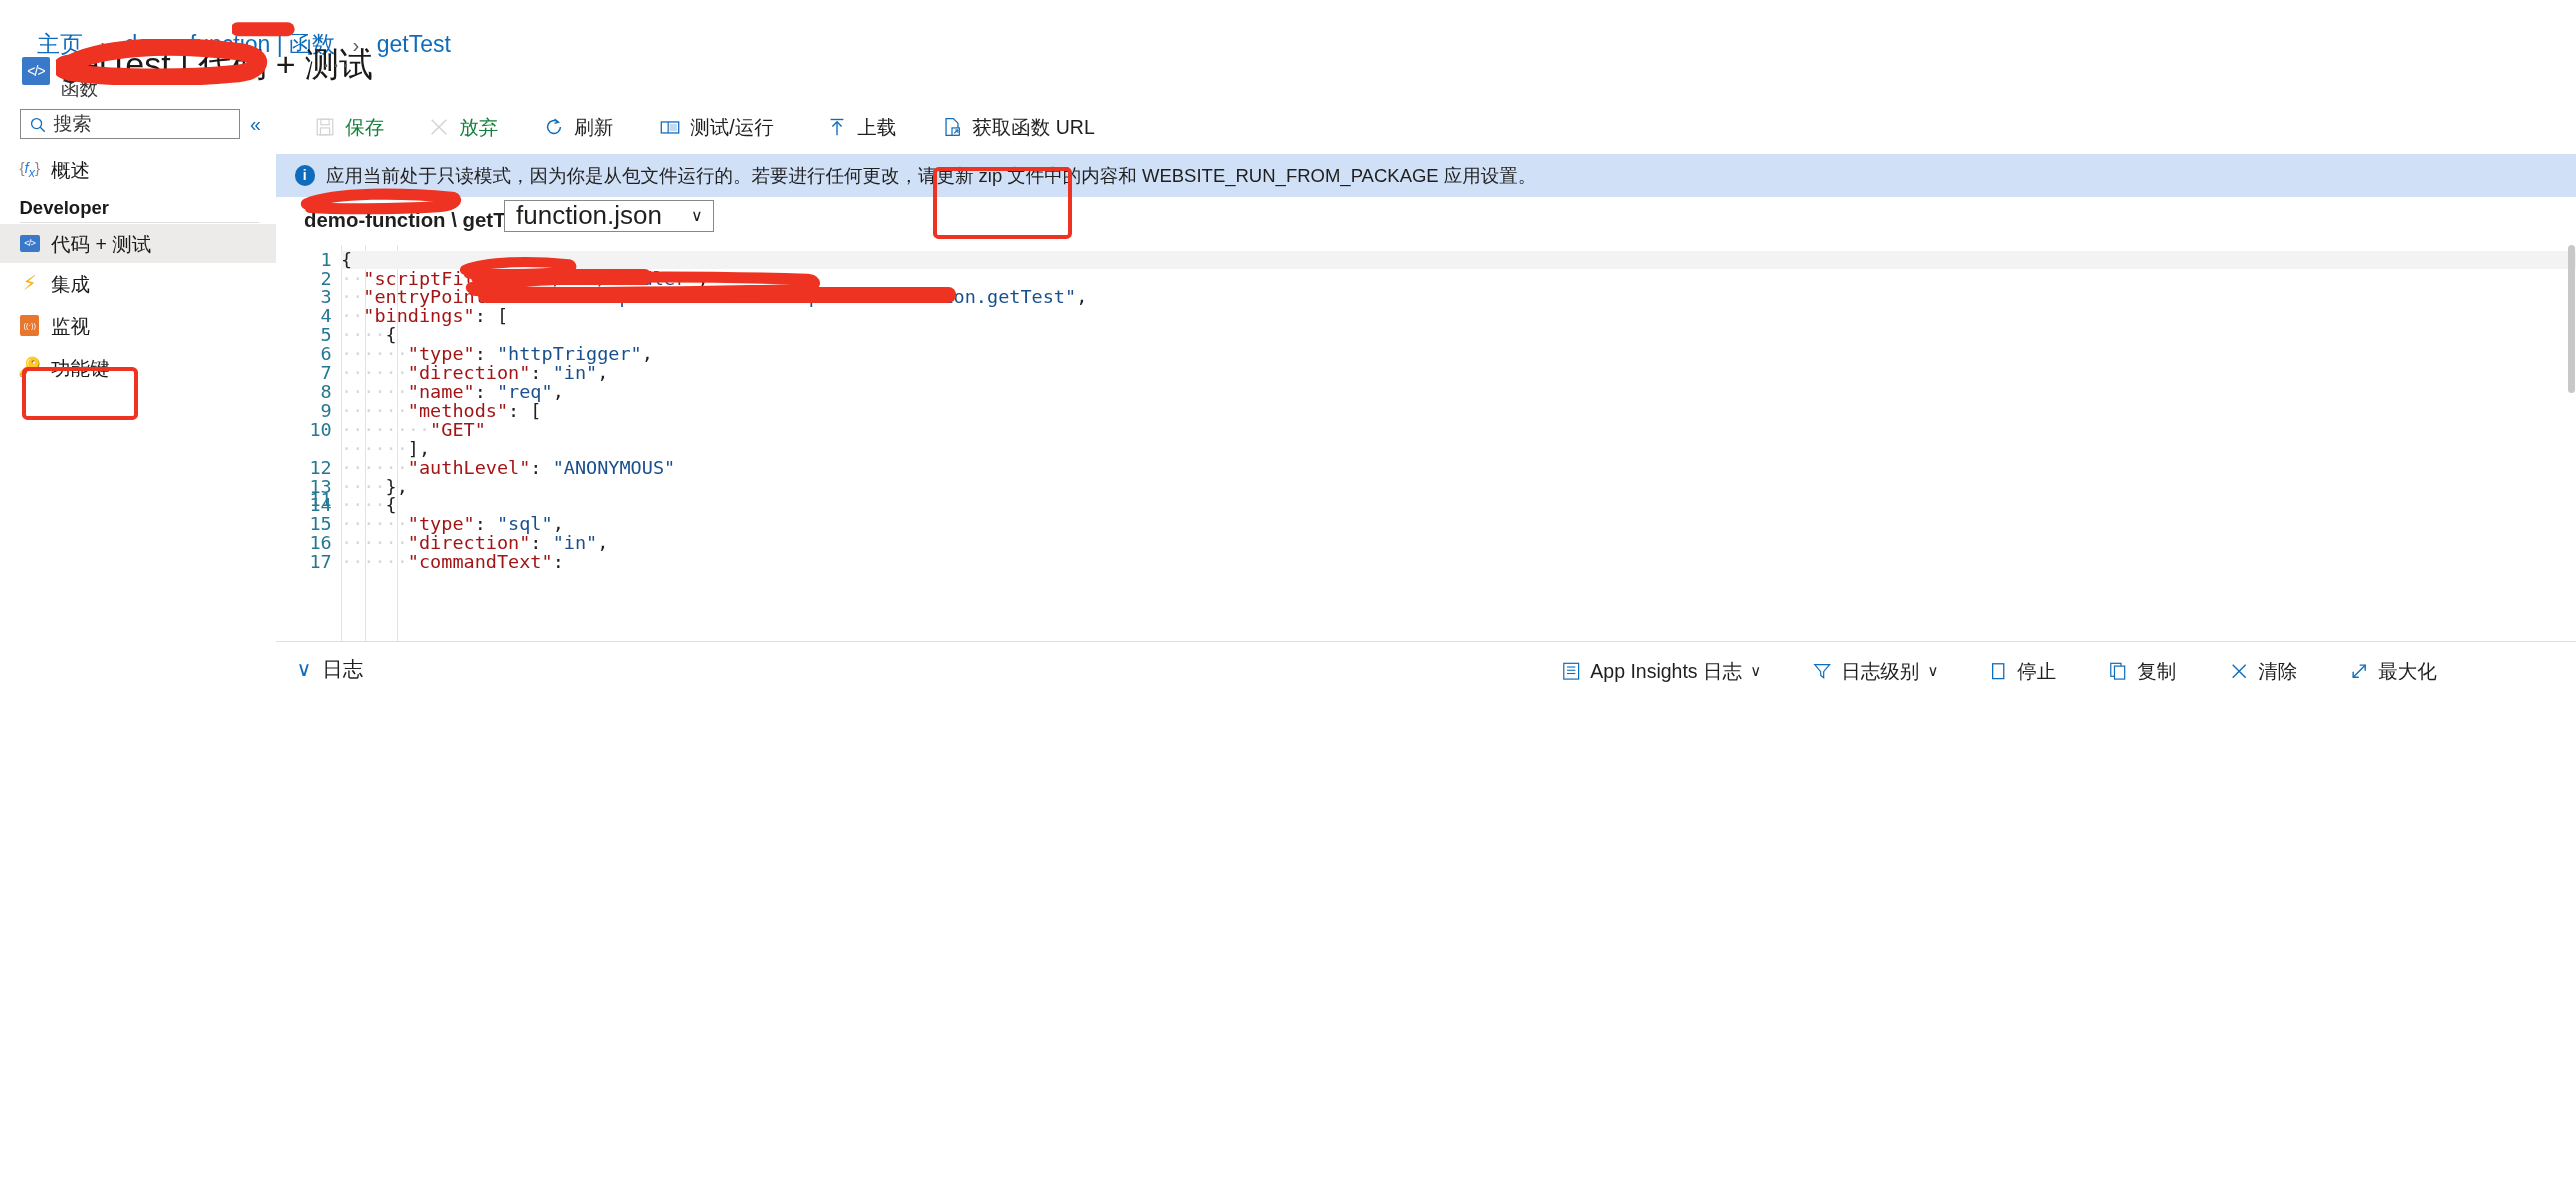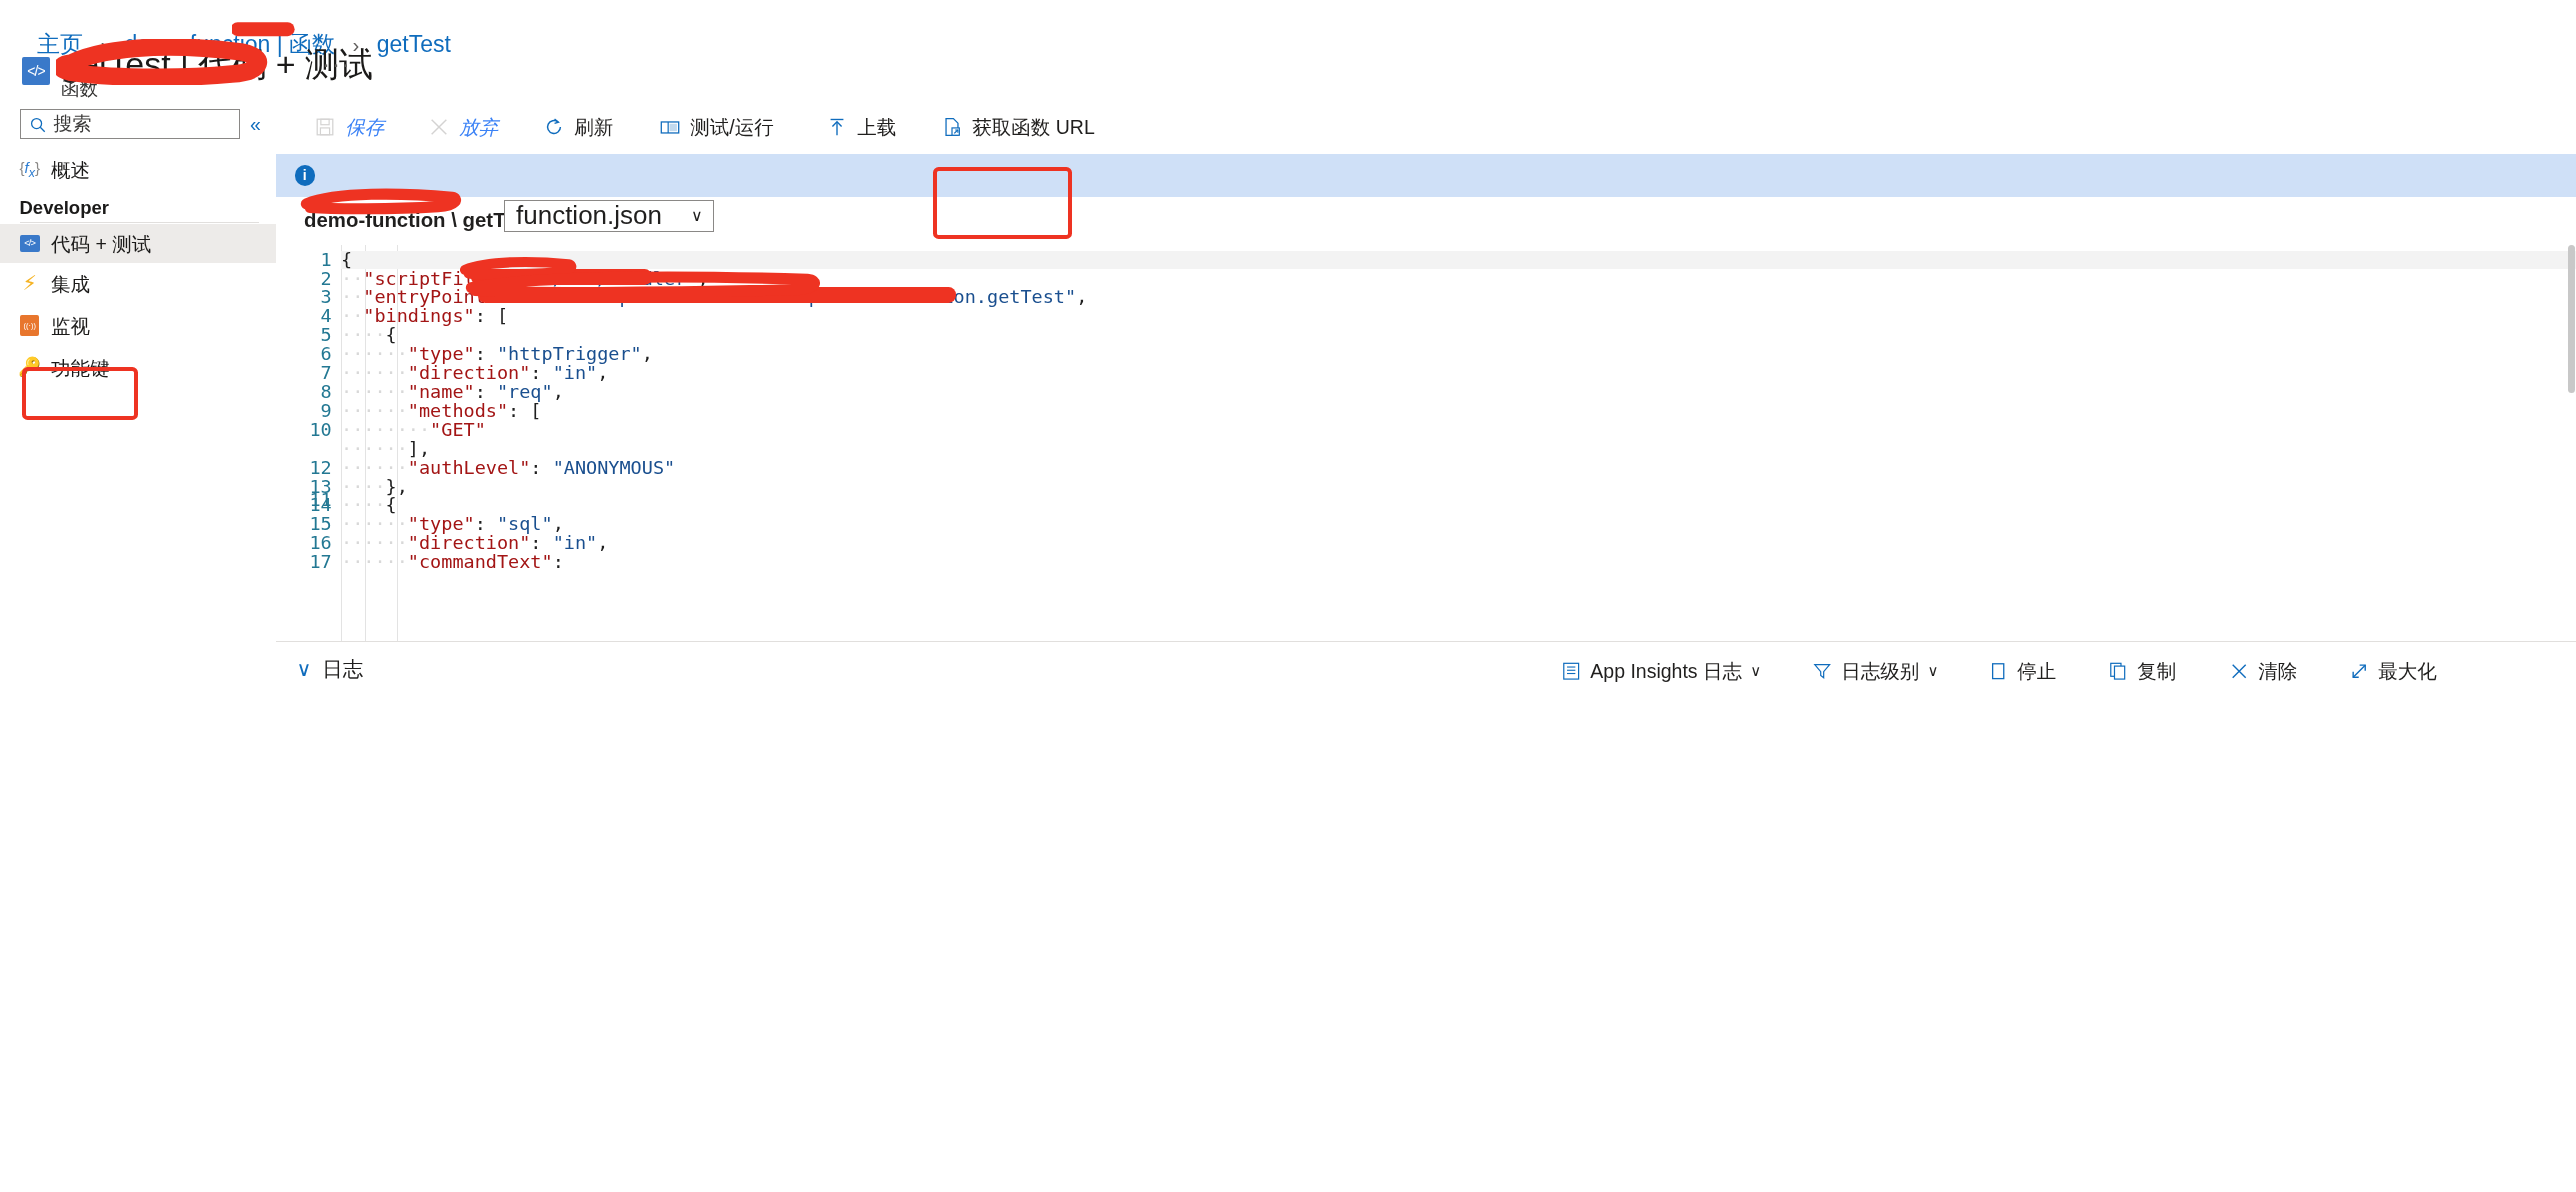--- a/index.html
+++ b/index.html
@@ -136,21 +136,21 @@
   }
   .cmd {
     position: absolute; top: 11px; height: 32px;
     display: flex; align-items: center; cursor: pointer; white-space: nowrap;
   }
   .cmd .cmd-ico {
     width: 24px; height: 24px; margin-right: 8.3px;
     display: flex; align-items: center; justify-content: center;
   }
   .cmd .cmd-label { font-size: 19.5px; line-height: 22px; color: #201f1e; }
-  .cmd.disabled .cmd-label { color: #3b82f6; font-style: italic; }
+  .cmd.disabled .cmd-label { color: #15803d; }
   .cmd.disabled .cmd-ico { opacity: .45; }
 
   
   .banner {
     position: absolute; left: 0; top: 54px; width: 2300px; height: 43px;
     background: #cfe0f7; display: flex; align-items: center;
   }
   .banner-ico {
     width: 20.4px; height: 20.4px; margin-left: 18.5px; margin-right: 11px;
     border-radius: 50%; background: #0f6cbd; color: #fff;
@@ -403,20 +403,21 @@
             <polyline points="14.5,19 18.2,15.3" fill="none" stroke="#0f6cbd" stroke-width="1.3"></polyline>
             <polyline points="15.5,15.3 18.4,15.3 18.4,18.2" fill="none" stroke="#0f6cbd" stroke-width="1.3"></polyline>
           </svg>
         </span>
         <span class="cmd-label">获取函数 URL</span>
       </div>
     </div>
 
     <div class="banner">
       <div class="banner-ico">i</div>
+      <div class="banner-text">应用当前处于只读模式，因为你是从包文件运行的。若要进行任何更改，请更新 zip 文件中的内容和 WEBSITE_RUN_FROM_PACKAGE 应用设置。</div>
     </div>
 
     <div class="filerow">
       <div class="filepath">
         <span>demo-function \ getTest</span>
         <span class="slash">\</span>
       </div>
       <div class="fileselect">
         <span class="val">function.json</span>
         <span class="chev">∨</span>

